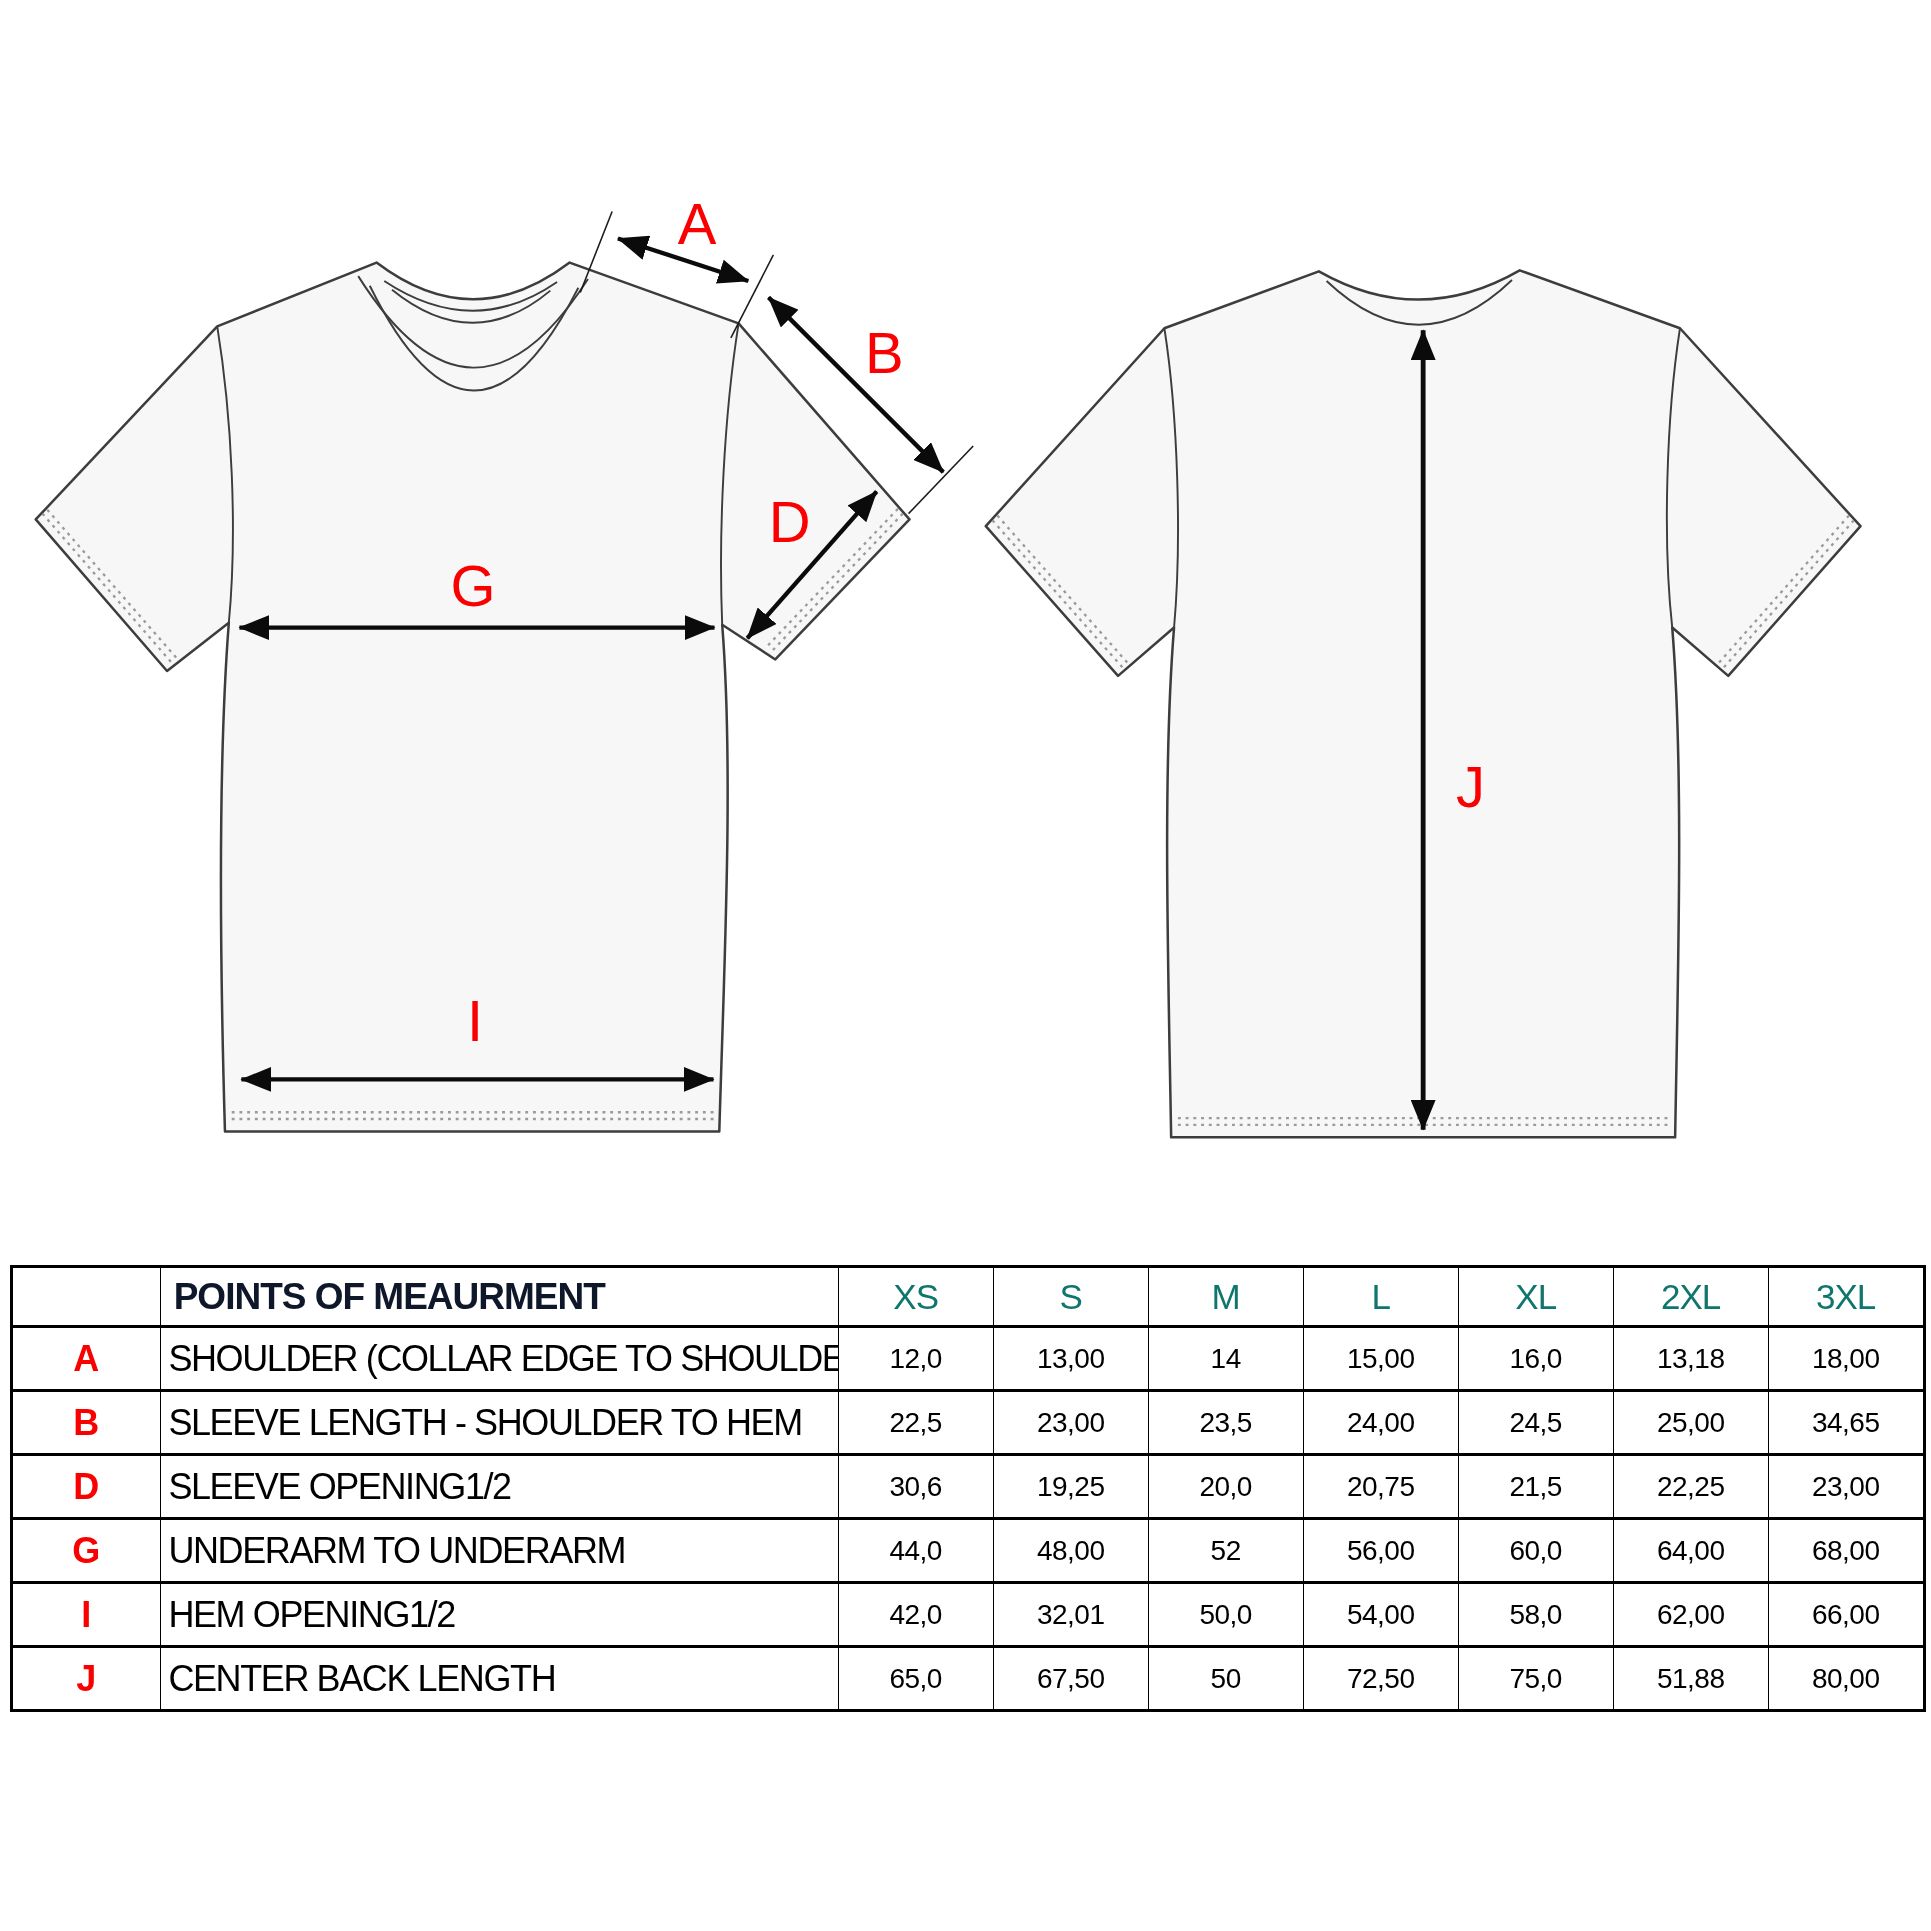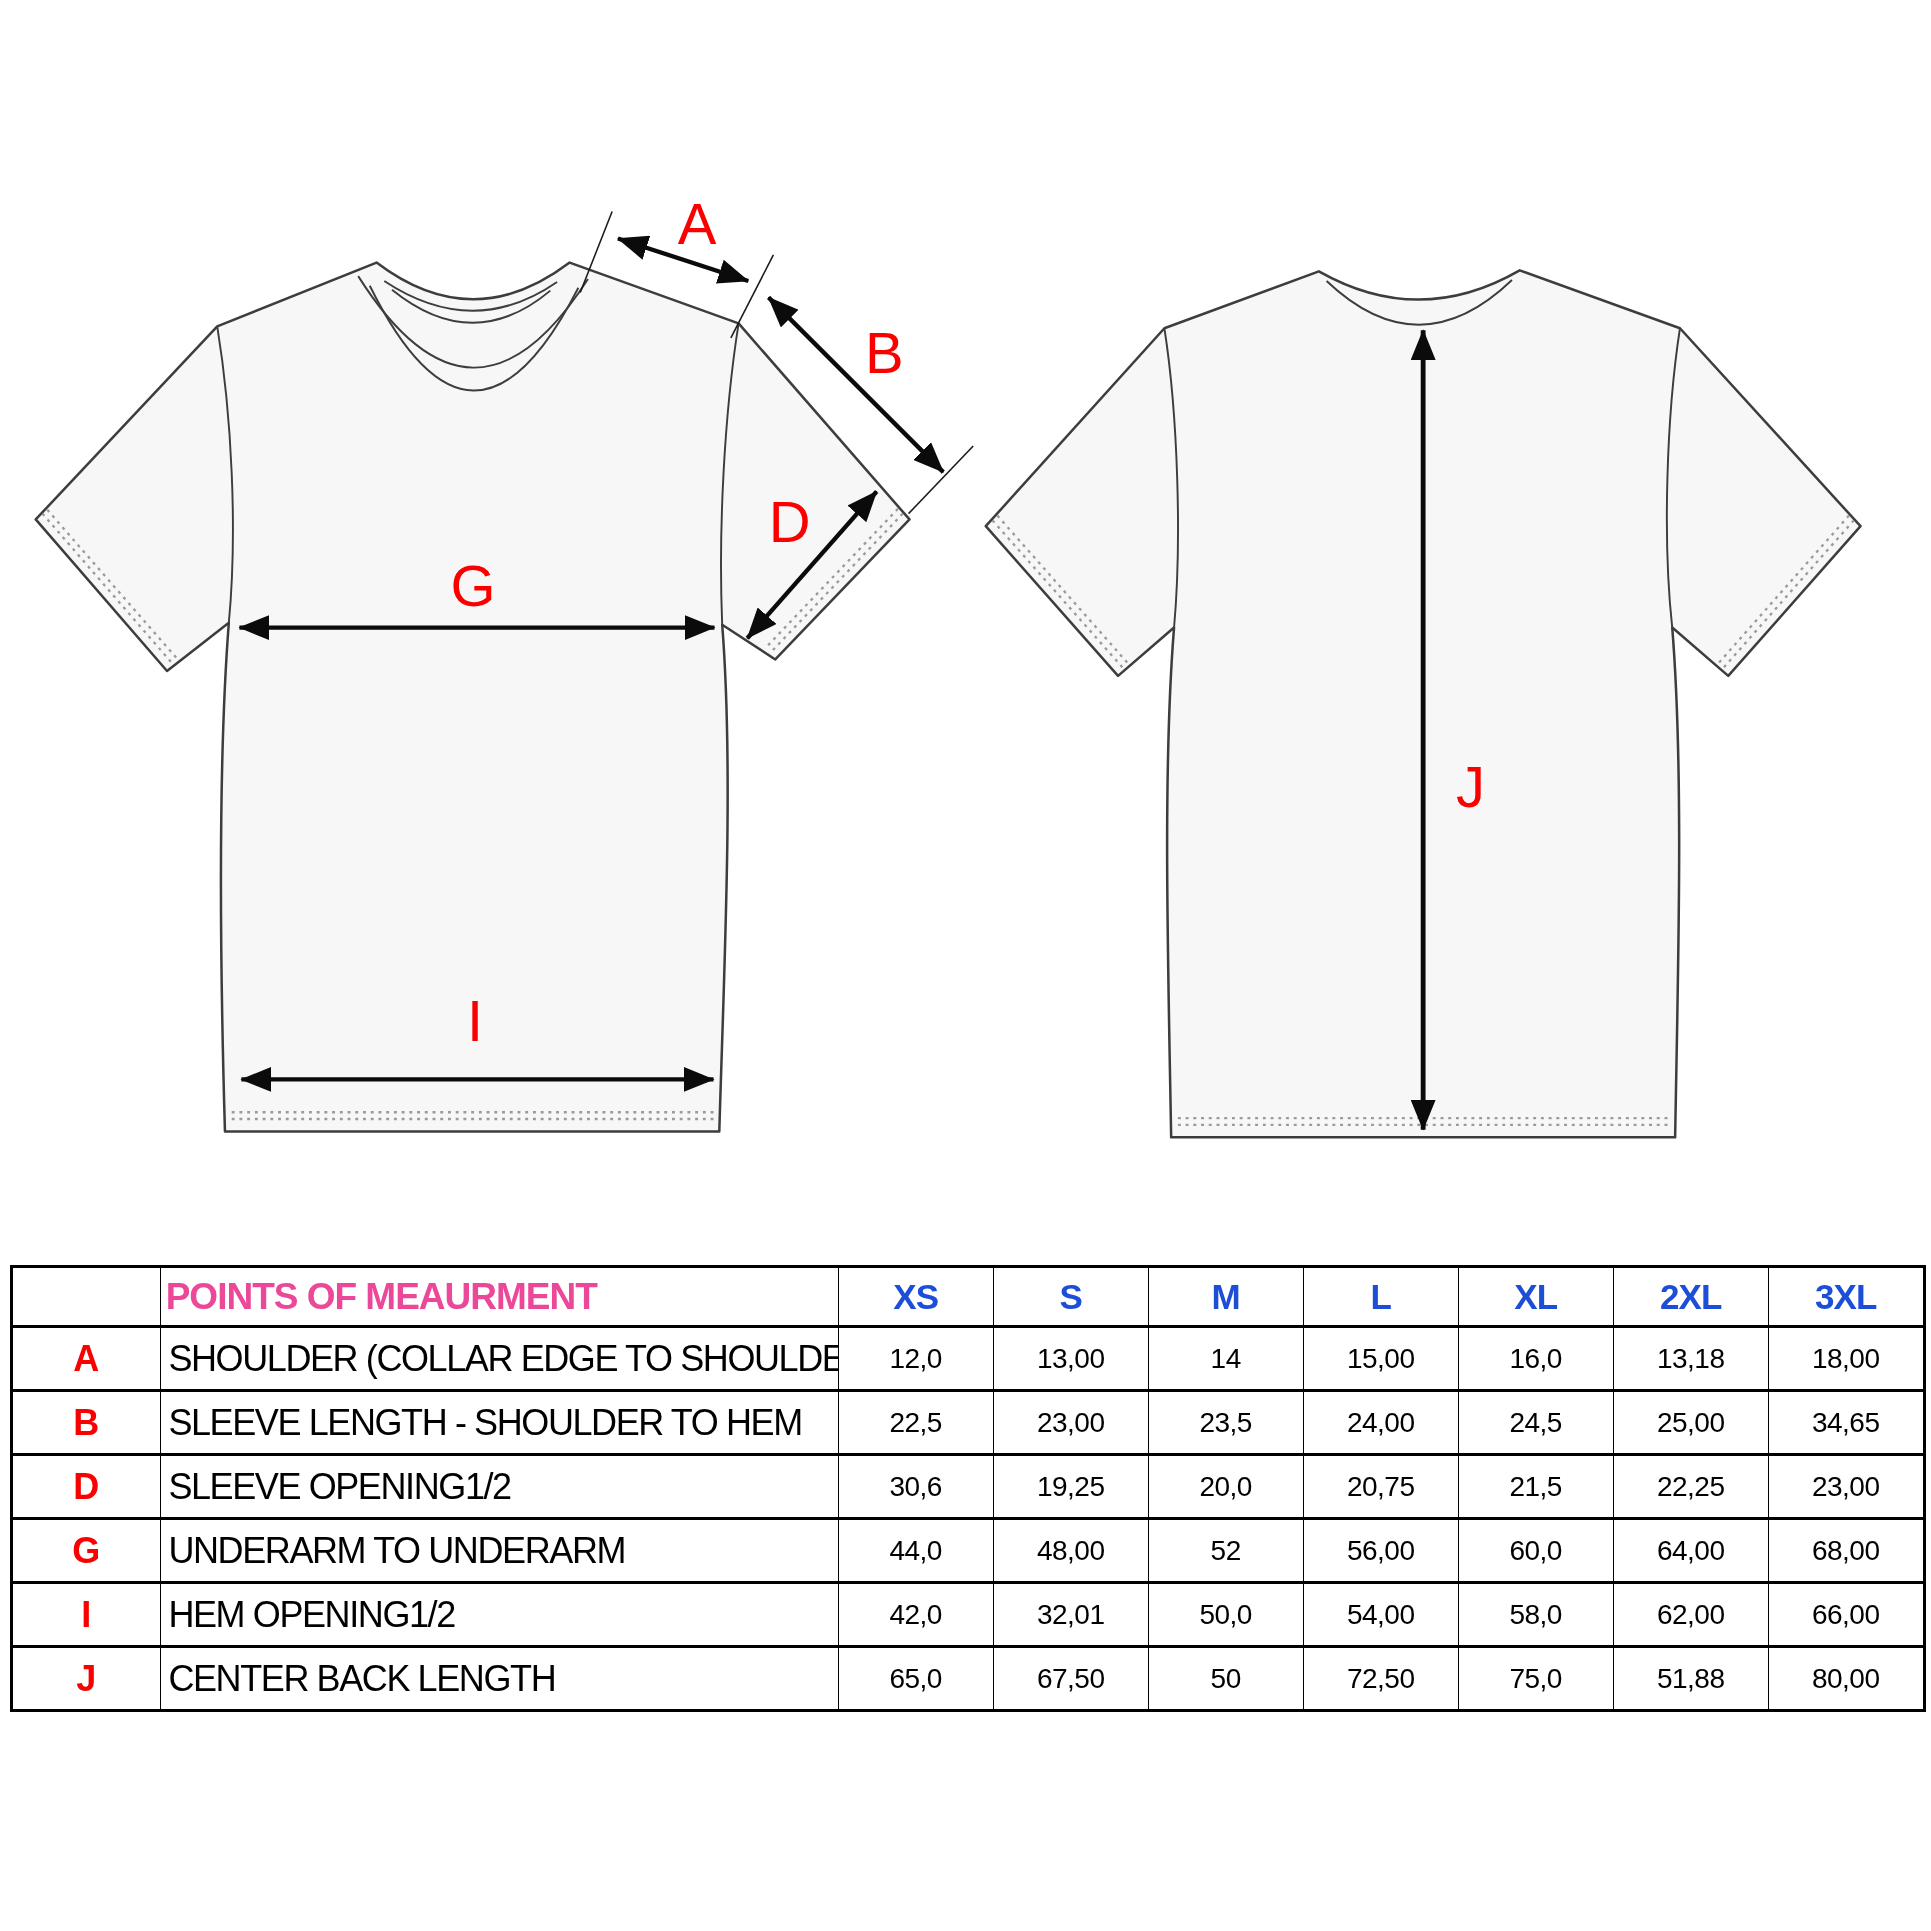--- a/index.html
+++ b/index.html
@@ -14,22 +14,22 @@
   .dim{stroke:#0b0b0b;stroke-width:4.5;fill:none;}
   .dimJ{stroke:#0b0b0b;stroke-width:5;fill:none;}
   .mlabel{font-family:"Liberation Sans",sans-serif;font-size:60px;fill:#fa0000;text-anchor:middle;}
   .size-table{position:absolute;left:9.7px;top:1265px;width:1916px;height:446px;
               border-collapse:collapse;table-layout:fixed;background:#ffffff;
               border:3.9px solid #000;}
   .size-table th,.size-table td{border:1.9px solid #000;border-top-width:3.9px;border-bottom-width:3.9px;
               overflow:hidden;white-space:nowrap;}
   .size-table thead tr{height:60px;}
   .size-table tbody tr{height:64px;}
-  .th-desc{font-size:37px;font-weight:bold;letter-spacing:-1px;text-align:left;padding-left:5px;color:#ec4899;}
-  .th-size{font-size:35px;font-weight:bold;letter-spacing:-1px;text-align:center;color:#1d4ed8;}
+  .th-desc{font-size:37px;font-weight:bold;letter-spacing:-1px;text-align:left;padding-left:13px;color:#0f172a;}
+  .th-size{font-size:35px;font-weight:normal;letter-spacing:-1px;text-align:center;color:#0f766e;}
   .td-letter{font-size:36px;font-weight:bold;color:#fa0000;text-align:center;}
   .td-desc{font-size:36px;font-weight:normal;letter-spacing:-1.4px;text-align:left;padding-left:7.7px;color:#000;}
   .td-val{font-size:28px;font-weight:normal;letter-spacing:-0.5px;text-align:center;color:#000;}
 </style>
 </head>
 <body>
 
 <div id="stage">
 
   <svg width="1931" height="1931" viewBox="0 0 2000 2000">

